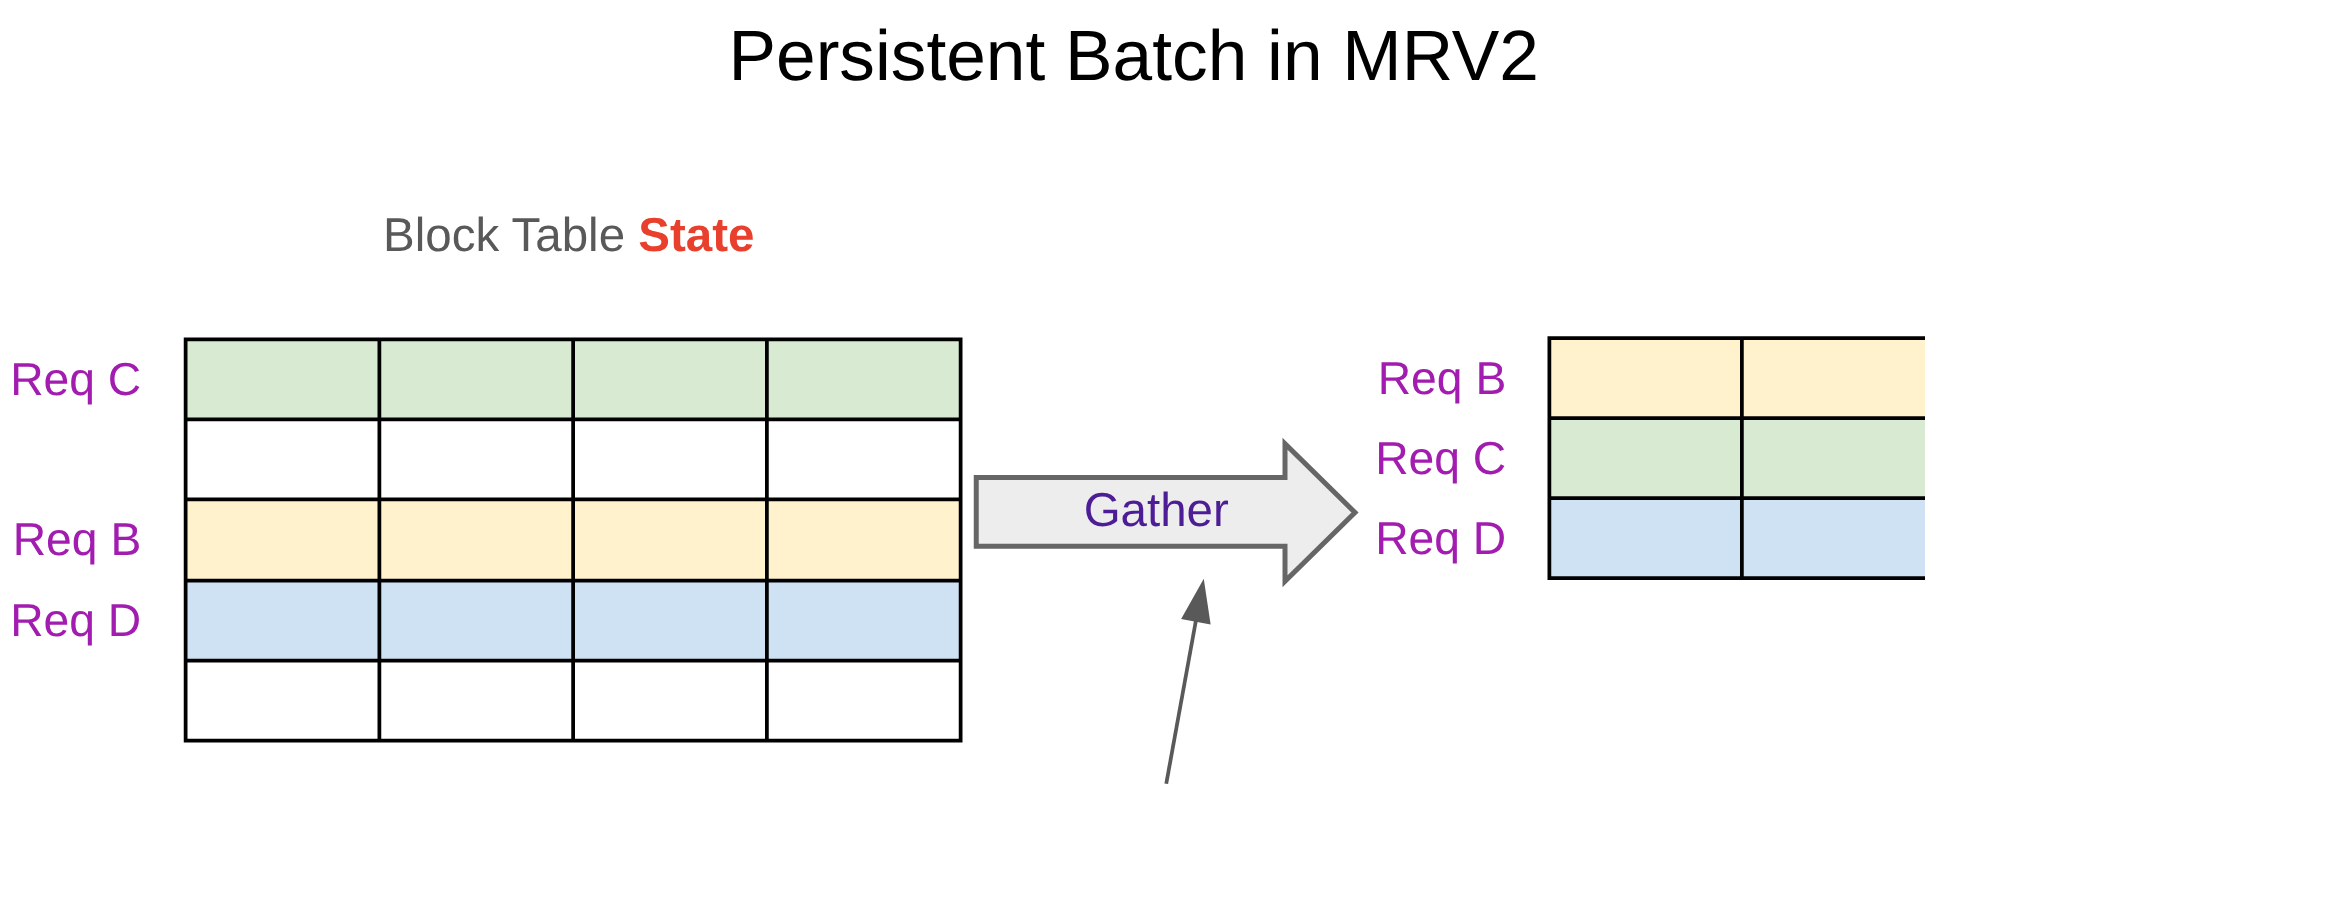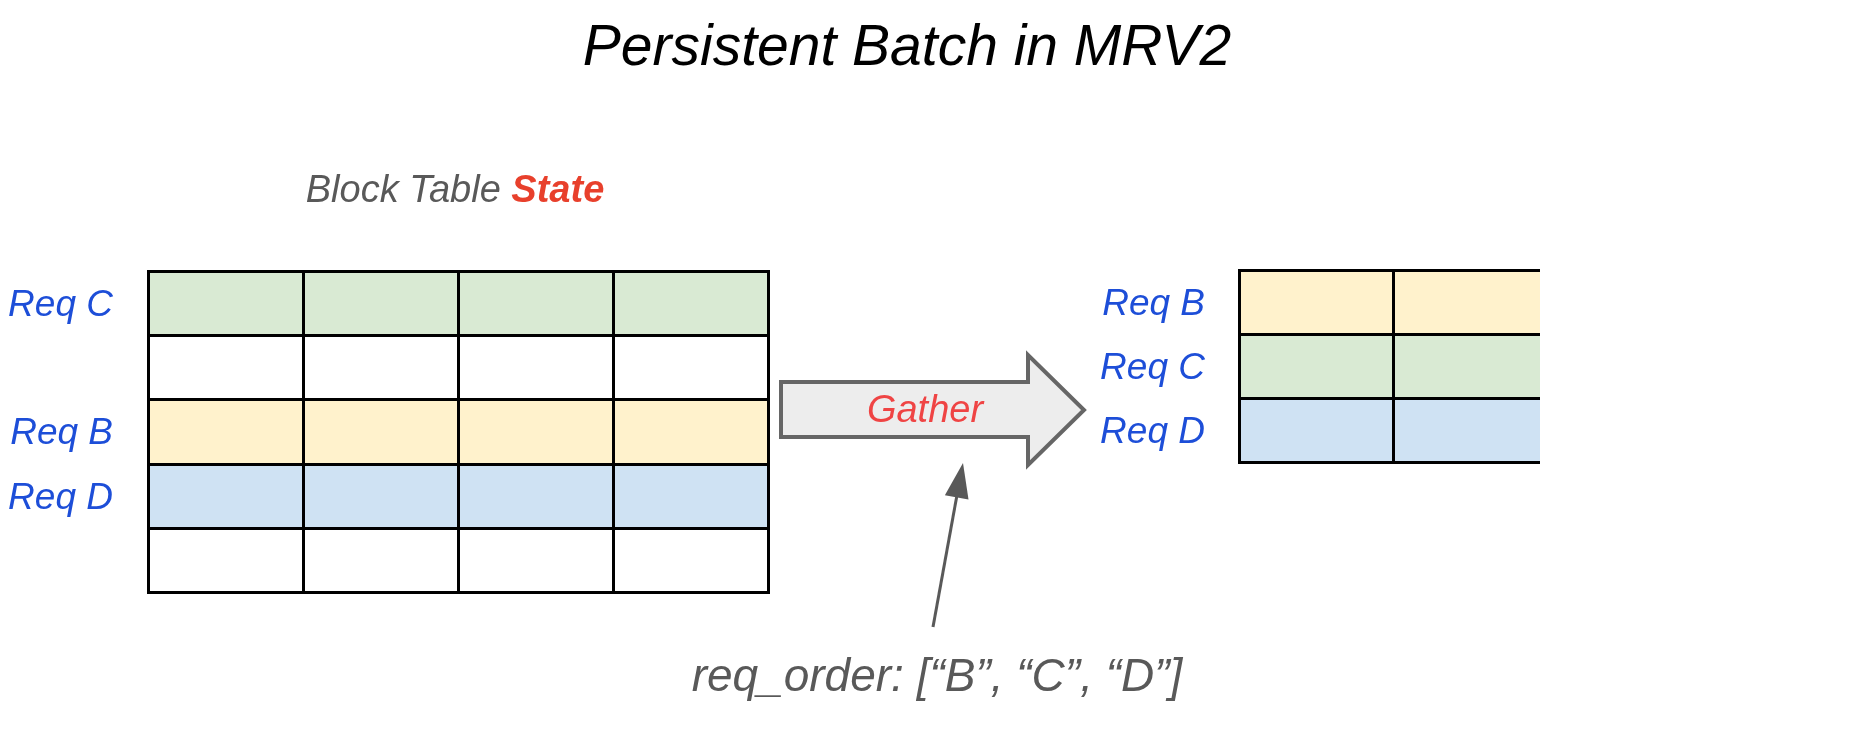--- a/index.html
+++ b/index.html
@@ -7,21 +7,20 @@
     padding: 0;
     background: #ffffff;
     font-family: "Liberation Sans", "DejaVu Sans", sans-serif;
   }
   .canvas {
     position: relative;
     width: 1540px;
     height: 736px;
     background: #ffffff;
     overflow: hidden;
-    font-style: italic;
   }
   .slide-title {
     position: absolute;
     top: 12px;
     left: 0;
     width: 1814px;
     text-align: center;
     font-size: 57px;
     color: #000000;
     letter-spacing: 0px;
@@ -48,42 +47,42 @@
     padding: 3px;
     gap: 3px;
     box-sizing: border-box;
   }
   .grid-left  { left: 147px;  top: 270px; width: 623px; height: 324px; }
   .grid-right { left: 1238px; top: 269px; width: 617px; height: 195px; }
   .cell { width: 100%; height: 100%; }
   .row-label {
     position: absolute;
     font-size: 37px;
-    color: #1d4ed8;
+    color: #a21caf;
     text-align: right;
     white-space: nowrap;
   }
   .gather-wrap {
     position: absolute;
     left: 775px;
     top: 350px;
     width: 315px;
     height: 120px;
   }
   .gather-label {
     position: absolute;
     left: 30px;
     top: 32px;
     width: 240px;
     height: 55px;
     display: flex;
     align-items: center;
     justify-content: center;
     font-size: 38px;
-    color: #ef4444;
+    color: #4c1d95;
   }
   .pointer-wrap {
     position: absolute;
     left: 910px;
     top: 455px;
     width: 70px;
     height: 185px;
   }
   .annotation {
     position: absolute;
@@ -160,15 +159,14 @@
     <div class="gather-label">Gather</div>
   </div>
 
   <div class="pointer-wrap">
     <svg width="70" height="185" viewBox="0 0 70 185">
       <line x1="23" y1="172" x2="47" y2="40" style="stroke:var(--gray-text); stroke-width:3;"></line>
       <polygon points="53,8 58.5,44.6 34.9,40.2" style="fill:var(--gray-text); stroke:none;"></polygon>
     </svg>
   </div>
 
-  <div class="annotation">req_order: [“B”, “C”, “D”]</div>
 
 </div>
 
 </body></html>

